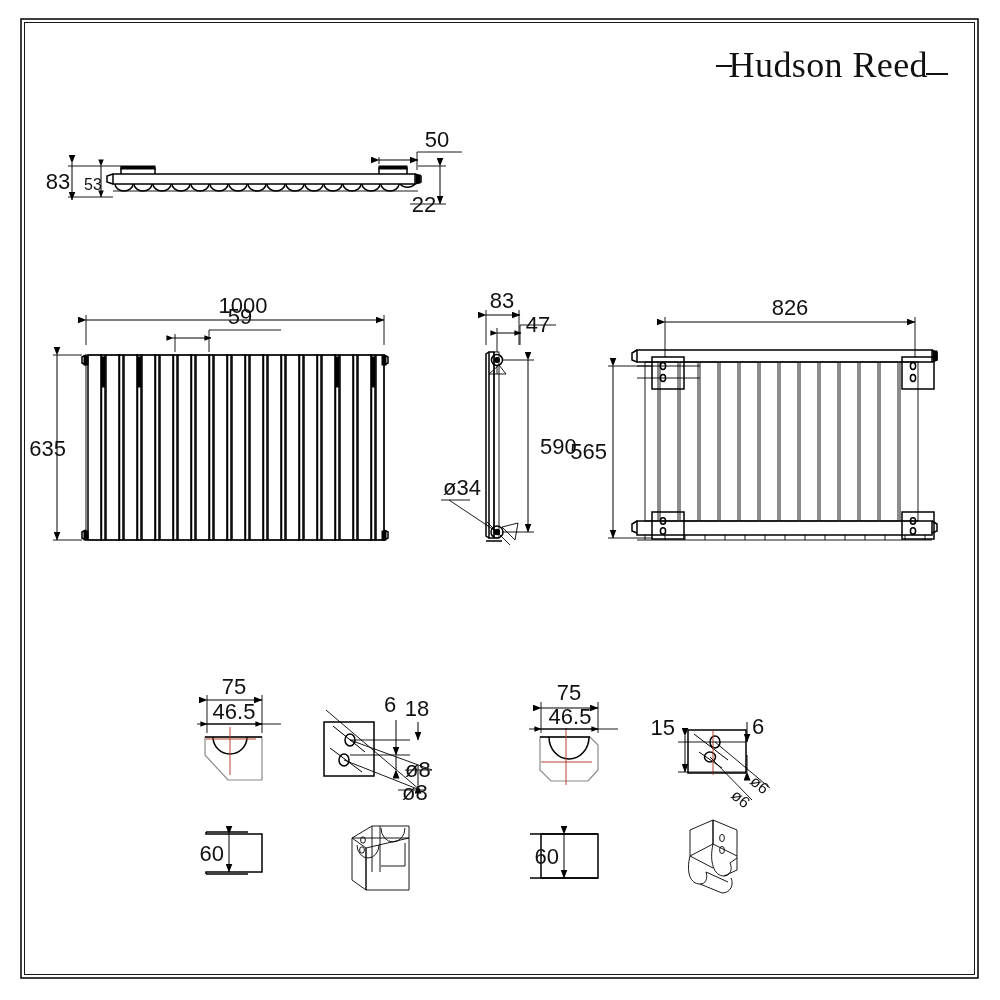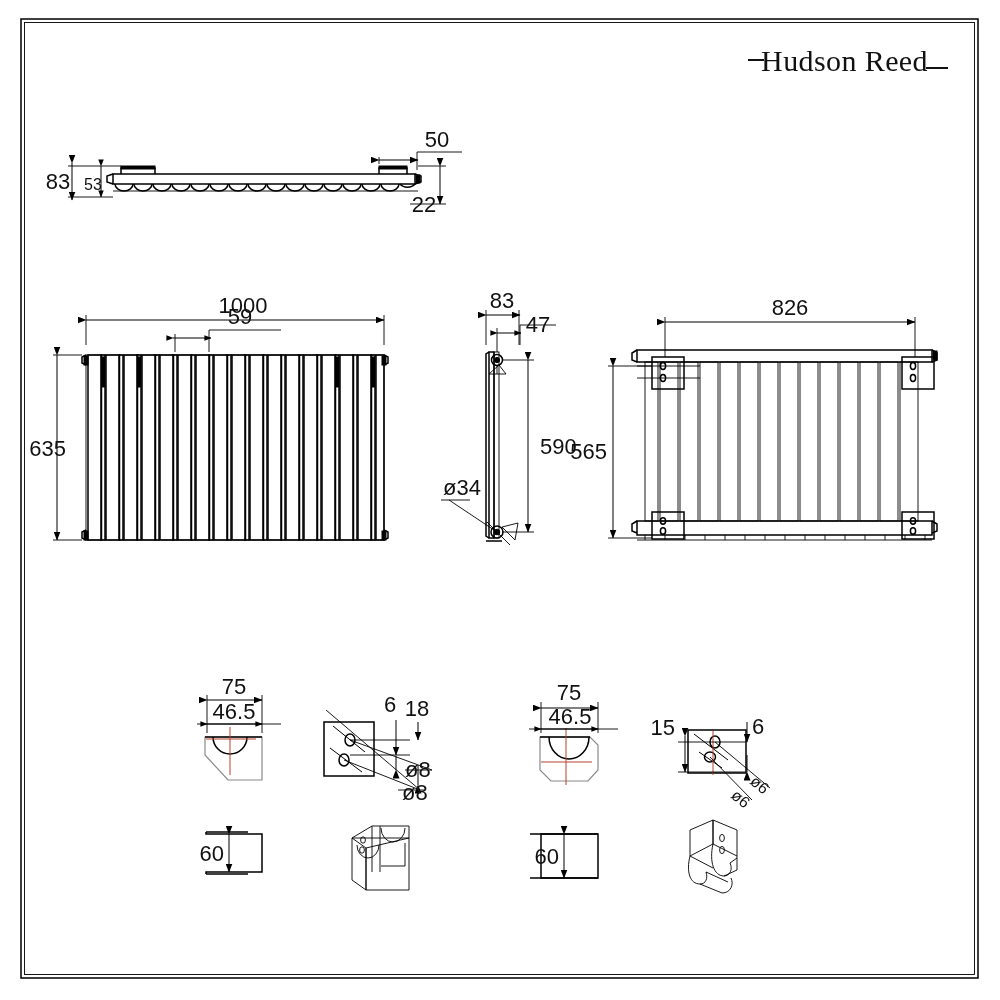--- a/index.html
+++ b/index.html
@@ -21,21 +21,21 @@
     height: 1000px;
   }
   #sheet svg {
     display: block;
   }
   .brand {
     position: absolute;
     right: 52px;
     top: 44px;
     font-family: "Liberation Serif", serif;
-    font-size: 30px;
+    font-size: 36px;
     color: #111;
     letter-spacing: 0.4px;
     white-space: nowrap;
   }
   .brand .bar-l {
     display: inline-block;
     width: 16px;
     height: 2px;
     background: #111;
     vertical-align: 10px;

